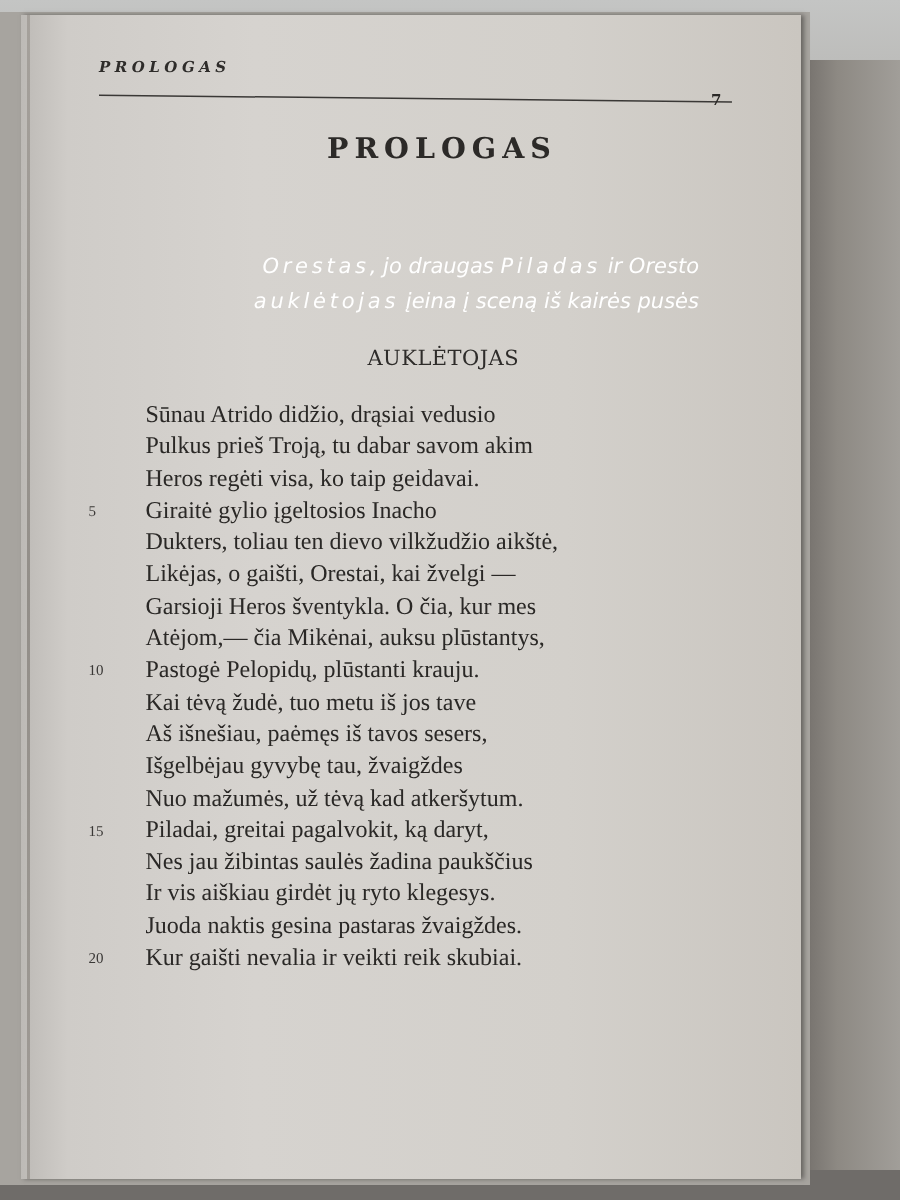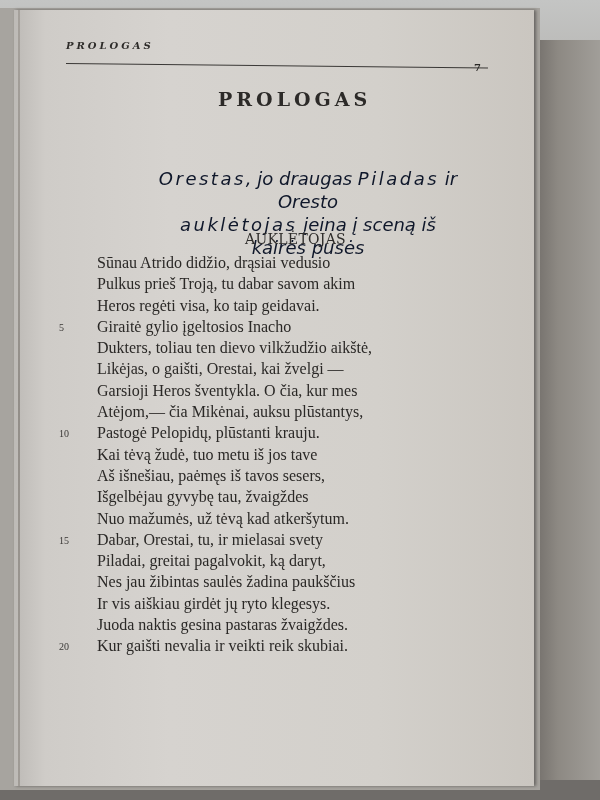--- a/index.html
+++ b/index.html
@@ -83,38 +83,38 @@
       font-weight: bold;
       letter-spacing: 4px;
       color: #2c2a28;
     }
     .stage-direction {
       position: absolute;
       left: 150px; top: 167px;
       width: 316px;
       font-family: "DejaVu Sans", sans-serif;
       font-style: italic;
-      font-size: 18px;
+      font-size: 14px;
       line-height: 23px;
-      color: #0f172a;
-      text-align: center;
+      color: #ffffff;
+      text-align: right;
     }
     .stage-direction .spaced {
       letter-spacing: 2.5px;
     }
     .speaker {
       position: absolute;
       left: 245px; top: 231px;
       font-size: 14px;
       letter-spacing: 0.3px;
       color: #2e2c2a;
     }
     .verse {
       position: absolute;
-      left: 97px; top: 252px;
+      left: 97px; top: 266px;
       margin: 0; padding: 0;
       list-style: none;
       font-family: "Liberation Serif", serif;
       font-size: 16px;
       line-height: 21.3px;
       color: #2a2826;
     }
     .verse li {
       position: relative;
       white-space: nowrap;
@@ -159,20 +159,20 @@
     <li><span class="line-no">5</span><span>Giraitė gylio įgeltosios Inacho</span></li>
     <li><span>Dukters, toliau ten dievo vilkžudžio aikštė,</span></li>
     <li><span>Likėjas, o gaišti, Orestai, kai žvelgi —</span></li>
     <li><span>Garsioji Heros šventykla. O čia, kur mes</span></li>
     <li><span>Atėjom,— čia Mikėnai, auksu plūstantys,</span></li>
     <li><span class="line-no">10</span><span>Pastogė Pelopidų, plūstanti krauju.</span></li>
     <li><span>Kai tėvą žudė, tuo metu iš jos tave</span></li>
     <li><span>Aš išnešiau, paėmęs iš tavos sesers,</span></li>
     <li><span>Išgelbėjau gyvybę tau, žvaigždes</span></li>
     <li><span>Nuo mažumės, už tėvą kad atkeršytum.</span></li>
-    <li><span class="line-no">15</span><span>Dabar, Orestai, tu, ir mielasai svety</span></li>
+    <li><span class="line-no">15</span></li>
     <li><span>Piladai, greitai pagalvokit, ką daryt,</span></li>
     <li><span>Nes jau žibintas saulės žadina paukščius</span></li>
     <li><span>Ir vis aiškiau girdėt jų ryto klegesys.</span></li>
     <li><span>Juoda naktis gesina pastaras žvaigždes.</span></li>
     <li><span class="line-no">20</span></li>
     <li><span>Kur gaišti nevalia ir veikti reik skubiai.</span></li>
   </ol>
 
 </body></html>

